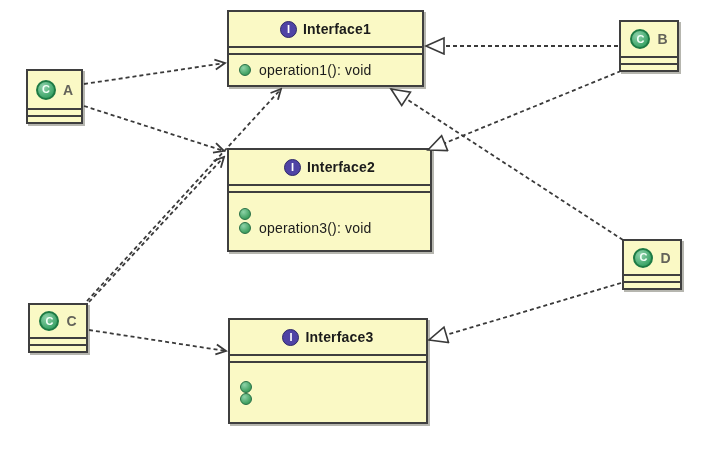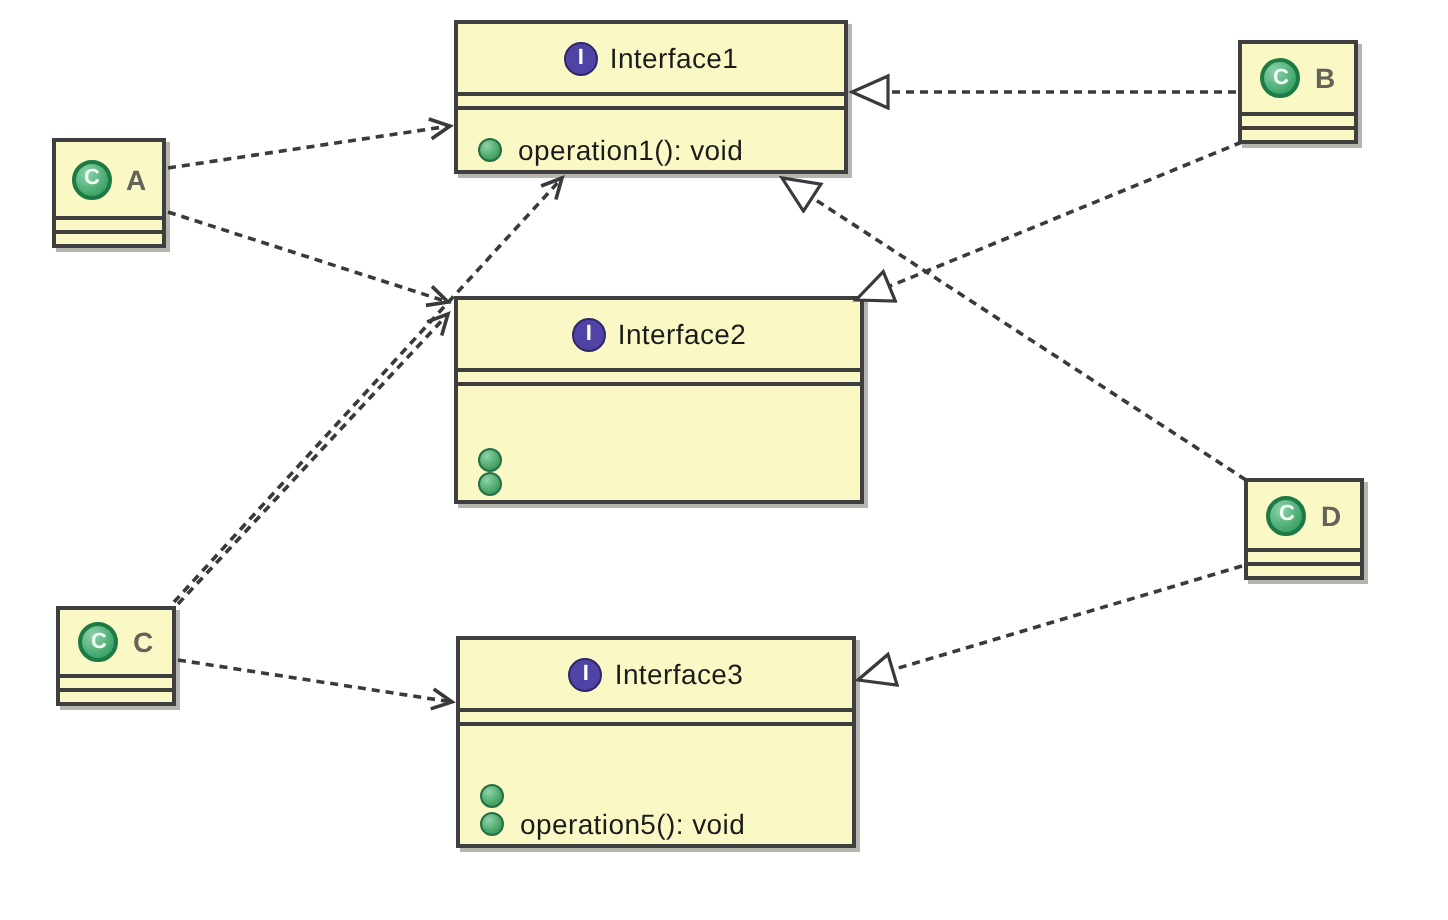--- a/index.html
+++ b/index.html
@@ -16,24 +16,24 @@
     border:2px solid var(--node-border,#3f3f3f);
     box-shadow:2px 2px 0 rgba(110,110,95,.5);
     display:flex;
     flex-direction:column;
   }
   .n-title{
     display:flex;align-items:center;justify-content:center;gap:6px;
     height:34px;flex:none;
     border-bottom:2px solid var(--node-border,#3f3f3f);
   }
-  .n-name{font-weight:normal;font-size:14px;color:var(--text,#1b1b1b);letter-spacing:.2px;}
+  .n-name{font-weight:bold;font-size:14px;color:var(--text,#1b1b1b);letter-spacing:.2px;}
   .strip{height:5px;flex:none;border-bottom:2px solid var(--node-border,#3f3f3f);}
   .strip.last{border-bottom:none;}
-  .ops{flex:1;display:flex;flex-direction:column;justify-content:flex-end;padding:2px 0;}
+  .ops{flex:1;display:flex;flex-direction:column;justify-content:center;padding:2px 0;}
   .op-row{display:flex;align-items:center;gap:8px;padding-left:10px;font-size:14px;color:var(--text,#1b1b1b);letter-spacing:.2px;}
   .ic-iface{
     width:15px;height:15px;border-radius:50%;flex:none;
     background:var(--iface-bg,#4f43a5);
     border:1px solid #2e2868;
     color:var(--iface-fg,#fff);font-weight:bold;font-size:11px;line-height:1;
     display:flex;align-items:center;justify-content:center;
   }
   .ic-class{
     width:16px;height:16px;border-radius:50%;flex:none;
@@ -102,36 +102,36 @@
         <span class="ic-iface">I</span>
         <span class="n-name">Interface2</span>
       </div>
       <div class="strip"></div>
       <div class="ops">
         <div class="op-row">
           <span class="ic-op"></span>
         </div>
         <div class="op-row">
           <span class="ic-op"></span>
+          <span class="op-text">operation3(): void</span>
         </div>
       </div>
     </div>
     <div class="node iface" style="left: 228px; top: 318px; width: 200px; height: 106px;">
       <div class="n-title">
         <span class="ic-iface">I</span>
         <span class="n-name">Interface3</span>
       </div>
       <div class="strip"></div>
       <div class="ops">
         <div class="op-row">
           <span class="ic-op"></span>
         </div>
         <div class="op-row">
           <span class="ic-op"></span>
-          <span class="op-text">operation5(): void</span>
         </div>
       </div>
     </div>
     <div class="node clazz" style="left: 26px; top: 69px; width: 57px; height: 55px;">
       <div class="c-title">
         <span class="ic-class">C</span>
         <span class="c-label">A</span>
       </div>
       <div class="strip"></div>
       <div class="strip last"></div>

